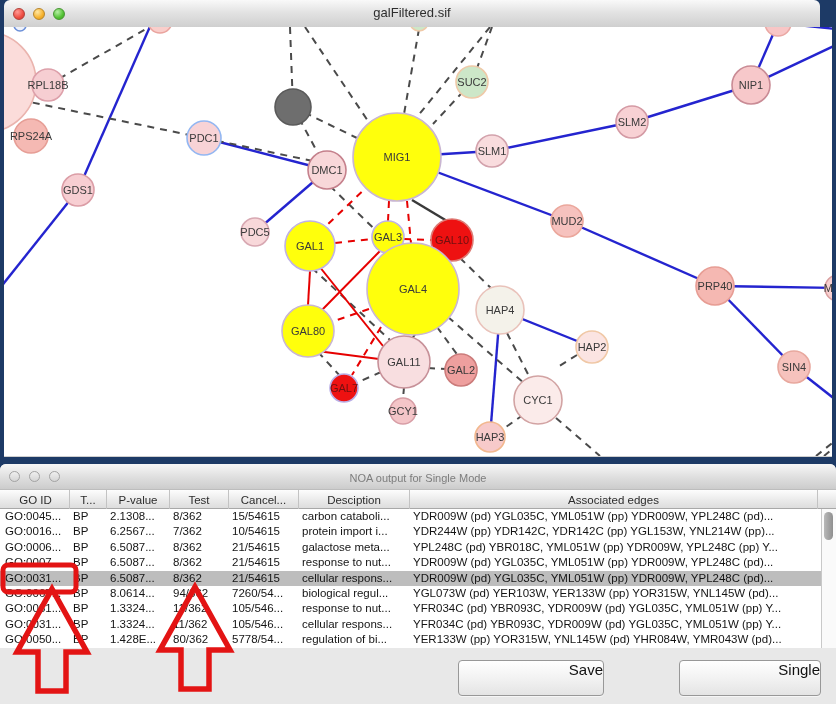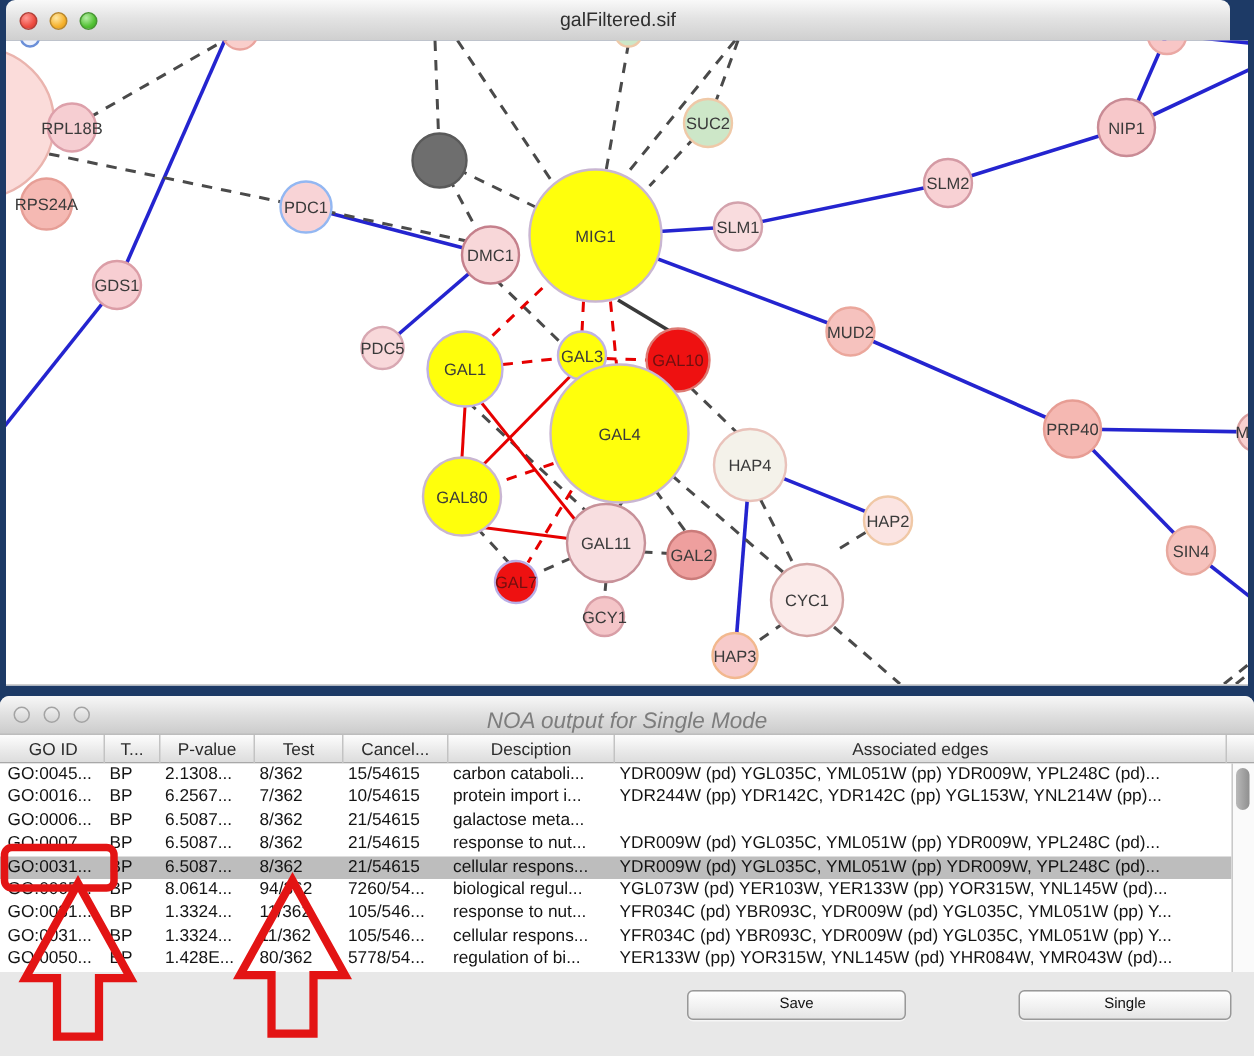--- a/index.html
+++ b/index.html
@@ -19,41 +19,41 @@
       border-bottom:1px solid #cfcfcf;overflow:hidden;}
   #net-svg{position:absolute;left:-4px;top:-27px;}
   
   #noa-window{position:absolute;left:0;top:464px;width:836px;height:240px;background:#e8e8e8;
       border-radius:6px 6px 0 0;}
   .noa-titlebar{position:absolute;left:0;right:0;top:0;height:25px;
       background:linear-gradient(#f7f7f7,#e0e0e0 50%,#cccccc);
       border-bottom:1px solid #9e9e9e;border-radius:6px 6px 0 0;}
   .gray-dot{position:absolute;top:7px;width:11px;height:11px;border-radius:50%;
       background:linear-gradient(#efefef,#d5d5d5);border:1px solid #a3a3a3;box-sizing:border-box;}
-  .noa-title{position:absolute;left:0;right:0;top:8px;text-align:center;font-size:15px;color:#7d7d7d;font-style:italic;}
+  .noa-title{position:absolute;left:0;right:0;top:8px;text-align:center;font-size:11px;color:#7d7d7d;}
   #tbl{position:absolute;left:0;top:25px;width:836px;height:160px;}
   #tbl-header{position:absolute;left:0;top:0;width:836px;height:20px;box-sizing:border-box;
       background:linear-gradient(#fdfdfd,#e9e9e9 60%,#dddddd);
       border-top:1px solid #bdbdbd;border-bottom:1px solid #a8a8a8;}
   .hcell{position:absolute;top:0;height:20px;line-height:20px;text-align:center;font-size:11.5px;
       color:#2c2c2c;overflow:hidden;white-space:nowrap;border-right:1px solid #c3c3c3;box-sizing:border-box;}
   #tbl-body{position:absolute;left:0;top:20px;width:821px;height:139px;background:#ffffff;overflow:hidden;}
   .trow{position:absolute;left:0;width:100%;height:15.4px;line-height:15.4px;padding-left:16px;}
   .trow.sel{background:#bdbdbd;}
   .tcell{position:absolute;top:0;height:15.4px;font-size:11.5px;color:#141414;
       white-space:nowrap;overflow:hidden;padding-left:3px;box-sizing:border-box;}
   #vscroll{position:absolute;right:0;top:20px;width:15px;height:139px;background:#fafafa;
       border-left:1px solid #c9c9c9;box-sizing:border-box;}
   #vthumb{position:absolute;left:2px;top:3px;width:9px;height:28px;border-radius:5px;
       background:linear-gradient(90deg,#b9b9b9,#8f8f8f);}
   
-  .mac-btn{position:absolute;top:660px;height:20px;box-sizing:border-box;
+  .mac-btn{position:absolute;top:660px;height:36px;box-sizing:border-box;
       background:linear-gradient(#ffffff,#f1f1f1 55%,#e4e4e4);
-      border:1px solid #989898;border-radius:4px;font-size:10px;color:#111;
-      text-align:center;line-height:18px;box-shadow:0 1px 0 rgba(255,255,255,.6);}
+      border:1px solid #989898;border-radius:4px;font-size:15px;color:#111;
+      text-align:right;line-height:18px;box-shadow:0 1px 0 rgba(255,255,255,.6);}
   #save-btn{left:458px;width:146px;}
   #cancel-btn{left:679px;width:142px;}
   
   #anno{position:absolute;left:0;top:0;pointer-events:none;}
 </style>
 </head>
 <body>
 
 <div id="net-window">
   <div class="titlebar">
@@ -223,20 +223,21 @@
           <div class="tcell" style="left: 299px; width: 111px;">protein import i...</div>
           <div class="tcell" style="left: 410px; width: 408px;">YDR244W (pp) YDR142C, YDR142C (pp) YGL153W, YNL214W (pp)...</div>
         </div>
         <div class="trow" style="top: 30.8px;">
           <div class="tcell" style="left: 2px; width: 68px;">GO:0006...</div>
           <div class="tcell" style="left: 70px; width: 37px;">BP</div>
           <div class="tcell" style="left: 107px; width: 63px;">6.5087...</div>
           <div class="tcell" style="left: 170px; width: 59px;">8/362</div>
           <div class="tcell" style="left: 229px; width: 70px;">21/54615</div>
           <div class="tcell" style="left: 299px; width: 111px;">galactose meta...</div>
+          <div class="tcell" style="left: 410px; width: 408px;">YPL248C (pd) YBR018C, YML051W (pp) YDR009W, YPL248C (pp) Y...</div>
         </div>
         <div class="trow" style="top: 46.2px;">
           <div class="tcell" style="left: 2px; width: 68px;">GO:0007...</div>
           <div class="tcell" style="left: 70px; width: 37px;">BP</div>
           <div class="tcell" style="left: 107px; width: 63px;">6.5087...</div>
           <div class="tcell" style="left: 170px; width: 59px;">8/362</div>
           <div class="tcell" style="left: 229px; width: 70px;">21/54615</div>
           <div class="tcell" style="left: 299px; width: 111px;">response to nut...</div>
           <div class="tcell" style="left: 410px; width: 408px;">YDR009W (pd) YGL035C, YML051W (pp) YDR009W, YPL248C (pd)...</div>
         </div>

